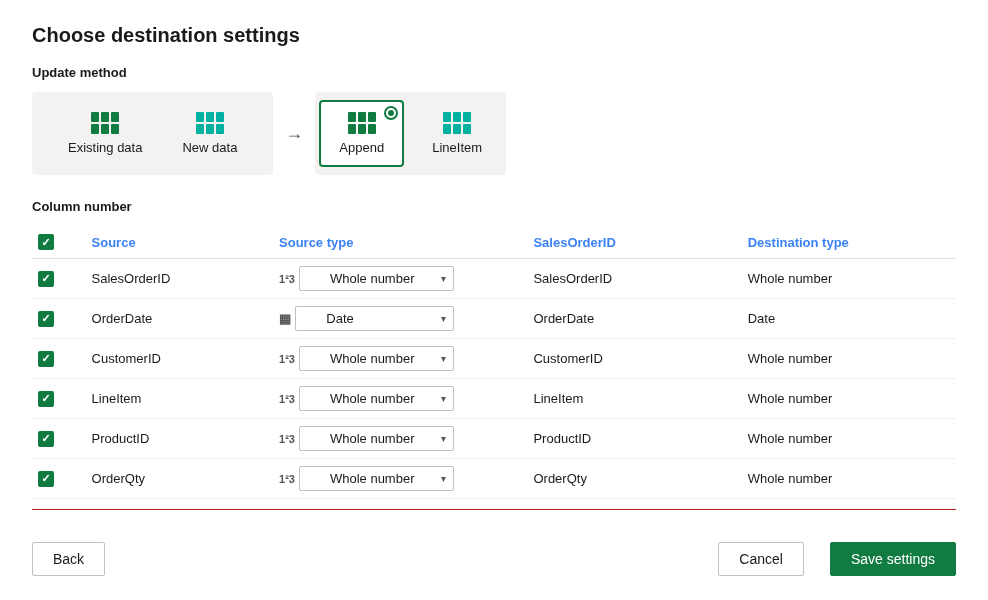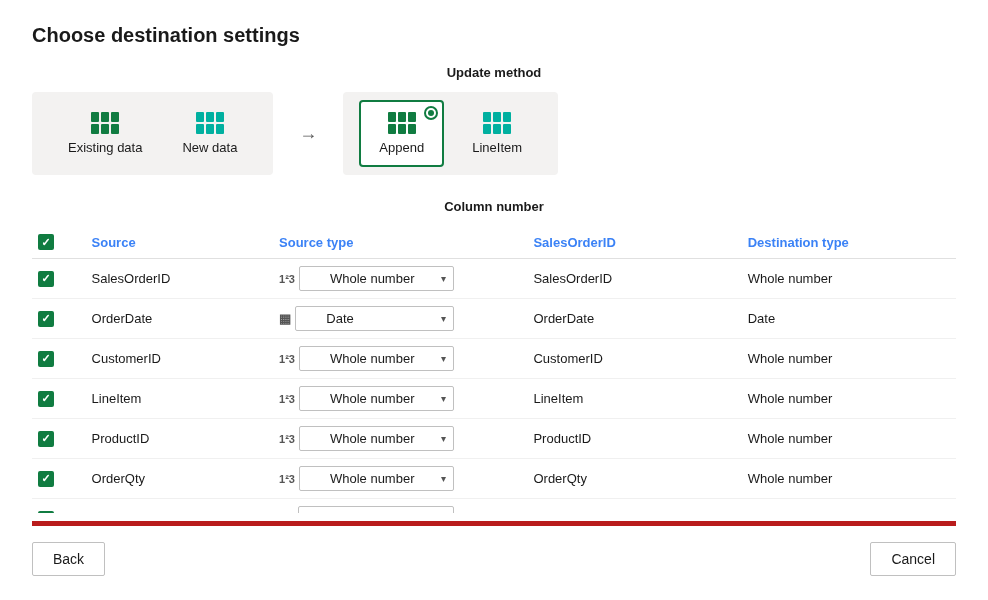--- a/index.html
+++ b/index.html
@@ -22,26 +22,25 @@
     h1 {
       font-size: 20px;
       font-weight: 600;
       margin-bottom: 18px;
     }
     .section-label {
       font-size: 13px;
       font-weight: 600;
       margin-bottom: 12px;
       color: #1a1a1a;
-      text-align: center;
     }
     .update-method {
       display: flex;
       align-items: center;
-      gap: 22px;
+      gap: 8px;
       margin-bottom: 24px;
     }
     .method-group {
       display: flex;
       align-items: center;
       gap: 0;
       background: #f3f2f1;
       border-radius: 4px;
       padding: 8px 16px;
     }
@@ -183,22 +182,22 @@
     }
     .dest-type {
       font-size: 13px;
       color: #1a1a1a;
     }
     
     .footer {
       display: flex;
       justify-content: space-between;
       align-items: center;
-      padding-top: 16px;
-      border-top: 5px solid #b91c1c;
+      padding-top: 32px;
+      border-top: 1px solid #b91c1c;
       margin-top: 8px;
     }
     .btn {
       padding: 8px 20px;
       border-radius: 2px;
       font-size: 14px;
       cursor: pointer;
       border: 1px solid #c0c0c0;
       background: #fff;
       color: #1a1a1a;
@@ -243,21 +242,21 @@
           <div class="cell"></div>
             <div class="cell"></div>
             <div class="cell"></div>
         </div>
         <span class="card-label">New data</span>
       </div>
     </div>
 
     <div class="arrow">→</div>
 
-    <div style="display:flex;gap:8px;background:#f3f2f1;padding:8px 16px;border-radius:4px;">
+    <div style="display:flex;gap:8px;background:#f3f2f1;padding:8px 4px;border-radius:4px;">
       <div class="method-card selected">
         <div class="radio-dot"></div>
         <div class="grid-icon green">
           <div class="cell"></div>
             <div class="cell"></div>
             <div class="cell"></div>
           <div class="cell"></div>
             <div class="cell"></div>
             <div class="cell"></div>
         </div>
@@ -387,15 +386,16 @@
             <td><span class="dest-type">Decimal number</span></td>
           </tr>
         </tbody>
     </table>
   </div>
 
   <div class="footer">
     <button class="btn">Back</button>
     <div class="btn-group">
       <button class="btn">Cancel</button>
+      <button class="btn btn-primary">Save settings</button>
     </div>
   </div>
 </div>
 
 </body></html>

